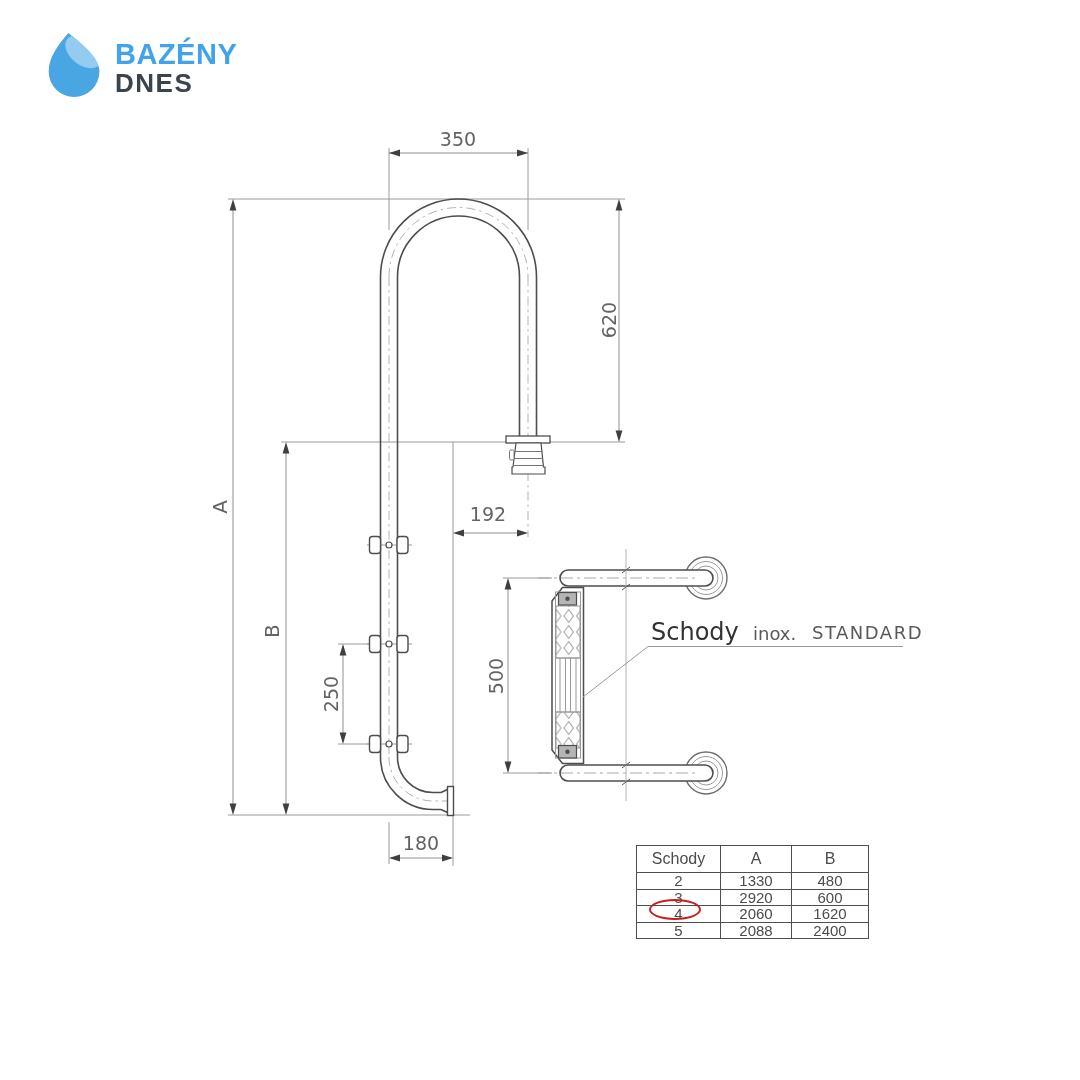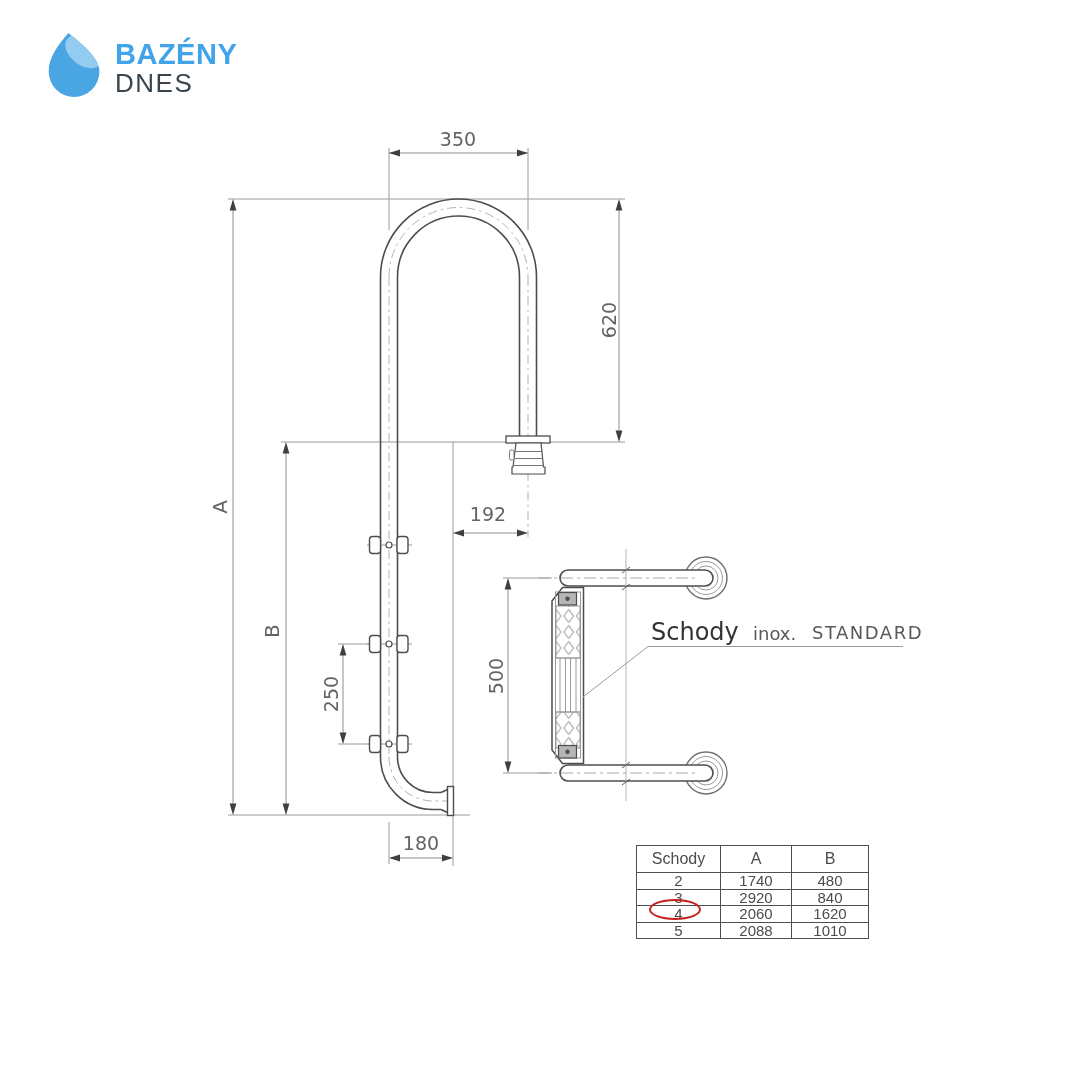--- a/index.html
+++ b/index.html
@@ -2,21 +2,21 @@
 <html><head>
 <meta charset="utf-8">
 <style>
   html,body{margin:0;padding:0;background:#fff;}
   .page{position:relative;width:1080px;height:972px;background:#ffffff;overflow:hidden;
         font-family:"Liberation Sans", sans-serif;}
   
   .logo{position:absolute;left:44px;top:30px;display:flex;align-items:flex-start;gap:9px;}
   .logo-text{display:flex;flex-direction:column;}
   .brand{font-size:29px;font-weight:800;color:#41a3ea;letter-spacing:.5px;line-height:1;margin-top:10px;}
-  .brand-sub{font-size:26px;font-weight:400;color:#39444c;letter-spacing:1.5px;line-height:1.1;}
+  .brand-sub{font-size:26px;font-weight:700;color:#39444c;letter-spacing:1.5px;line-height:1.1;}
   
   .drawing{position:absolute;left:0;top:0;width:1080px;height:1080px;}
   
   .spec-table{position:absolute;left:636px;top:845px;width:232px;}
   .spec-table table{border-collapse:collapse;width:232px;table-layout:fixed;color:#4c4c4c;}
   .spec-table th,.spec-table td{border:1.3px solid #4f4f4f;text-align:center;padding:0;font-weight:400;}
   .spec-table th{height:26px;font-size:16px;}
   .spec-table td{height:15.5px;font-size:15px;line-height:1;}
   .hl-ellipse{position:absolute;left:13px;top:54px;width:52px;height:21px;
               border:2.6px solid #c4201f;border-radius:50%;box-sizing:border-box;}
@@ -216,36 +216,36 @@
           <col style="width:77px">
         </colgroup>
       <tbody>
           <tr>
         <th>Schody</th>
         <th>A</th>
         <th>B</th>
       </tr>
       <tr>
         <td>2</td>
-        <td>1740</td>
+        <td>1330</td>
         <td>480</td>
       </tr>
       <tr>
         <td>3</td>
         <td>2920</td>
-        <td>840</td>
+        <td>600</td>
       </tr>
       <tr>
         <td>4</td>
         <td>2060</td>
         <td>1620</td>
       </tr>
       <tr>
         <td>5</td>
         <td>2088</td>
-        <td>1010</td>
+        <td>2400</td>
       </tr>
     </tbody>
       </table>
     <div class="hl-ellipse"></div>
   </div>
 
 </div>
 
 </body></html>

